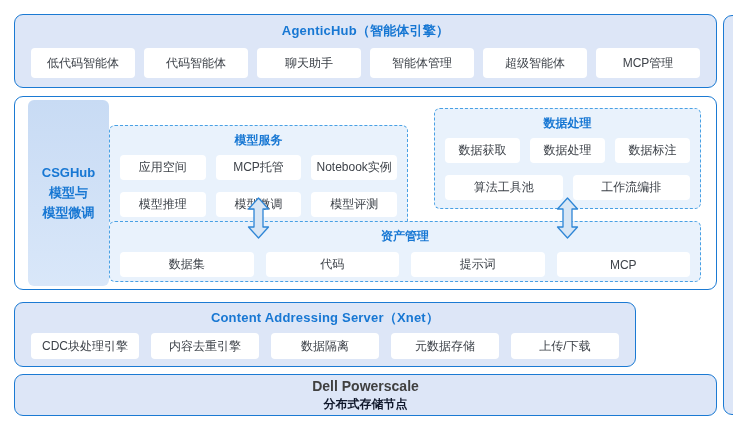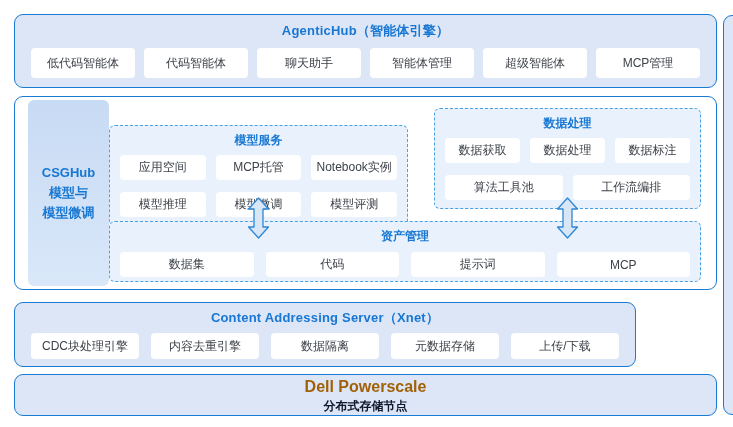--- a/index.html
+++ b/index.html
@@ -119,19 +119,19 @@
     <div class="chip-row" style="margin-top:6px;gap:12px;">
       <div class="chip" style="height:26px;">CDC块处理引擎</div>
       <div class="chip" style="height:26px;">内容去重引擎</div>
       <div class="chip" style="height:26px;">数据隔离</div>
       <div class="chip" style="height:26px;">元数据存储</div>
       <div class="chip" style="height:26px;">上传/下载</div>
     </div>
   </div>
 
   <div class="panel light" style="left:14px;top:374px;width:703px;height:42px;display:flex;flex-direction:column;align-items:center;justify-content:center;">
-    <div style="color:#a16207;font-weight:bold;font-size:16px;line-height:1.45;">Dell Powerscale</div>
+    <div style="color:#404040;font-weight:bold;font-size:14px;line-height:1.45;">Dell Powerscale</div>
     <div style="color:#0f172a;font-weight:bold;font-size:12px;line-height:1.45;">分布式存储节点</div>
   </div>
 
   <div class="partial-right" style="left:723px;top:15px;width:24px;height:400px;"></div>
 
 </div>
 
 </body></html>

